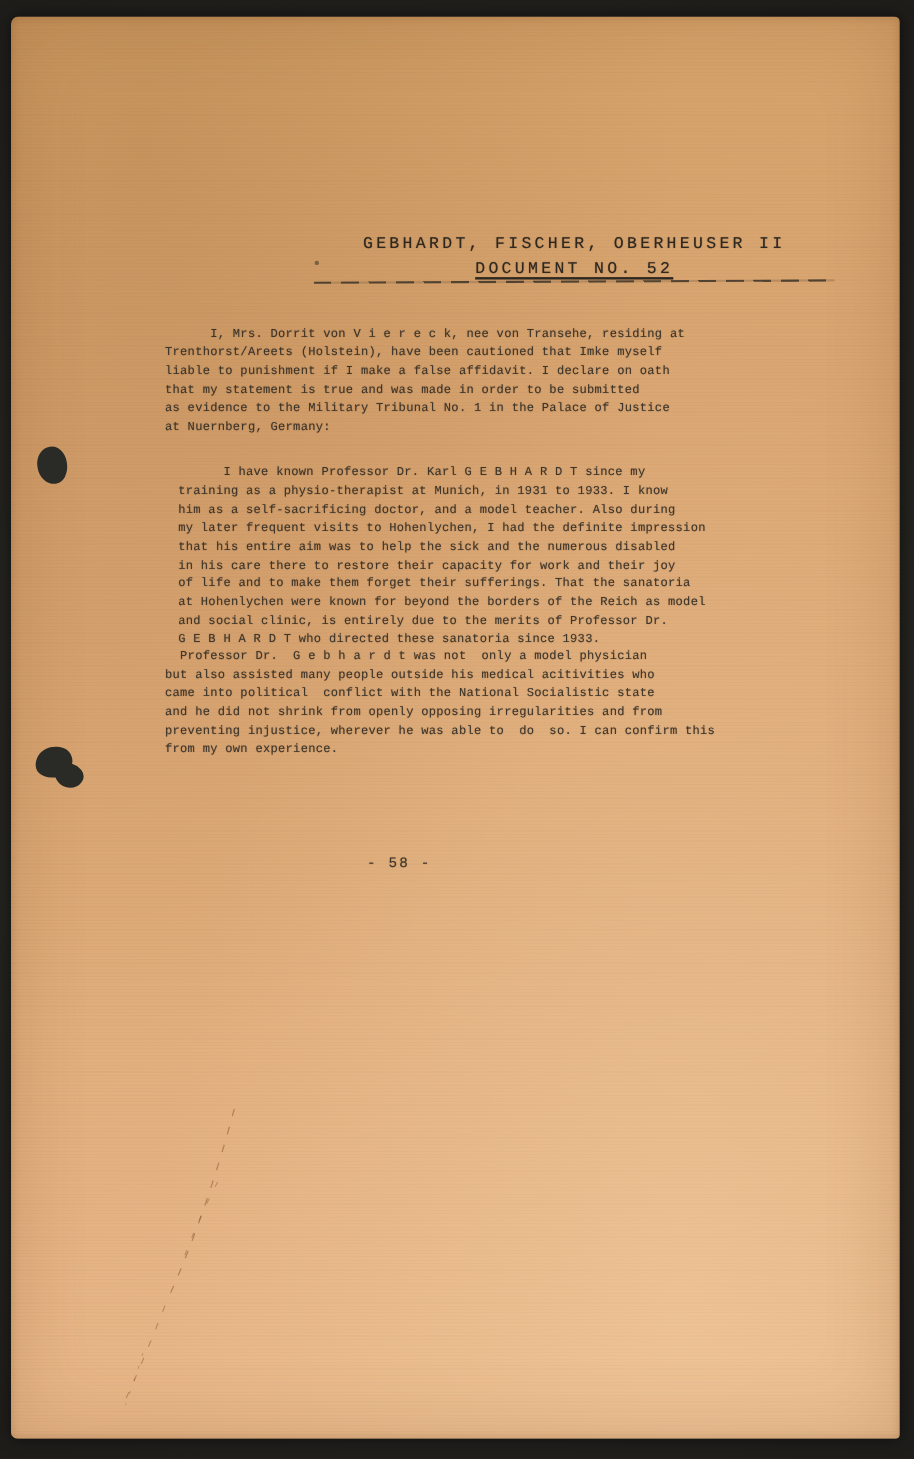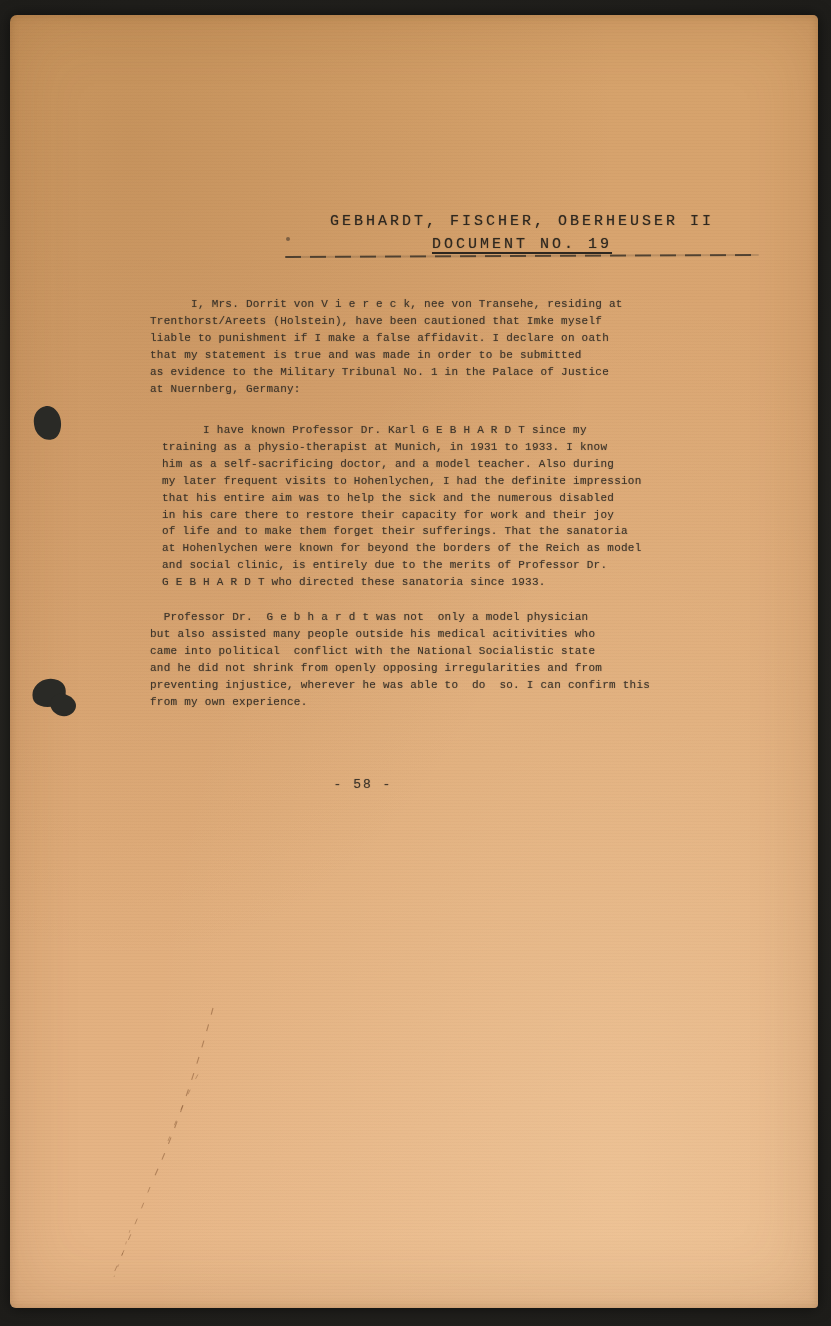--- a/index.html
+++ b/index.html
@@ -97,21 +97,21 @@
   }
   .para {
     position: absolute;
     white-space: pre;
     font-size: 11px;
     line-height: 16.9px;
     letter-spacing: 0.25px;
   }
   .para-1 { left: 140px; top: 281px; }
   .para-2 { left: 152px; top: 407px; }
-  .para-3 { left: 140px; top: 594px; }
+  .para-3 { left: 140px; top: 574px; }
   .page-number {
     position: absolute;
     left: 273px;
     top: 762px;
     width: 160px;
     text-align: center;
     font-size: 13px;
     letter-spacing: 2px;
   }
   .blot {
@@ -169,21 +169,21 @@
       <path d="M140,1172 C127,1205 112,1241 101,1264" fill="none" stroke="rgba(104,60,28,0.38)" stroke-width="1" stroke-dasharray="6 11"></path>
       <path d="M120,1215 C115,1232 108,1252 104,1262" fill="none" stroke="rgba(104,60,28,0.25)" stroke-width="1" stroke-dasharray="3 9"></path>
     </svg>
 
     <div class="stray-mark"></div>
 
     <div class="header-block">
       <div class="header-line1">GEBHARDT, FISCHER, OBERHEUSER II</div>
       <div class="header-line2-wrap">
         <div class="header-rule"></div>
-        <span class="header-line2">DOCUMENT NO. 19</span>
+        <span class="header-line2">DOCUMENT NO. 52</span>
       </div>
     </div>
 
     <div class="para para-1 ink">      I, Mrs. Dorrit von V i e r e c k, nee von Transehe, residing at
 Trenthorst/Areets (Holstein), have been cautioned that Imke myself
 liable to punishment if I make a false affidavit. I declare on oath
 that my statement is true and was made in order to be submitted
 as evidence to the Military Tribunal No. 1 in the Palace of Justice
 at Nuernberg, Germany:</div>
 

